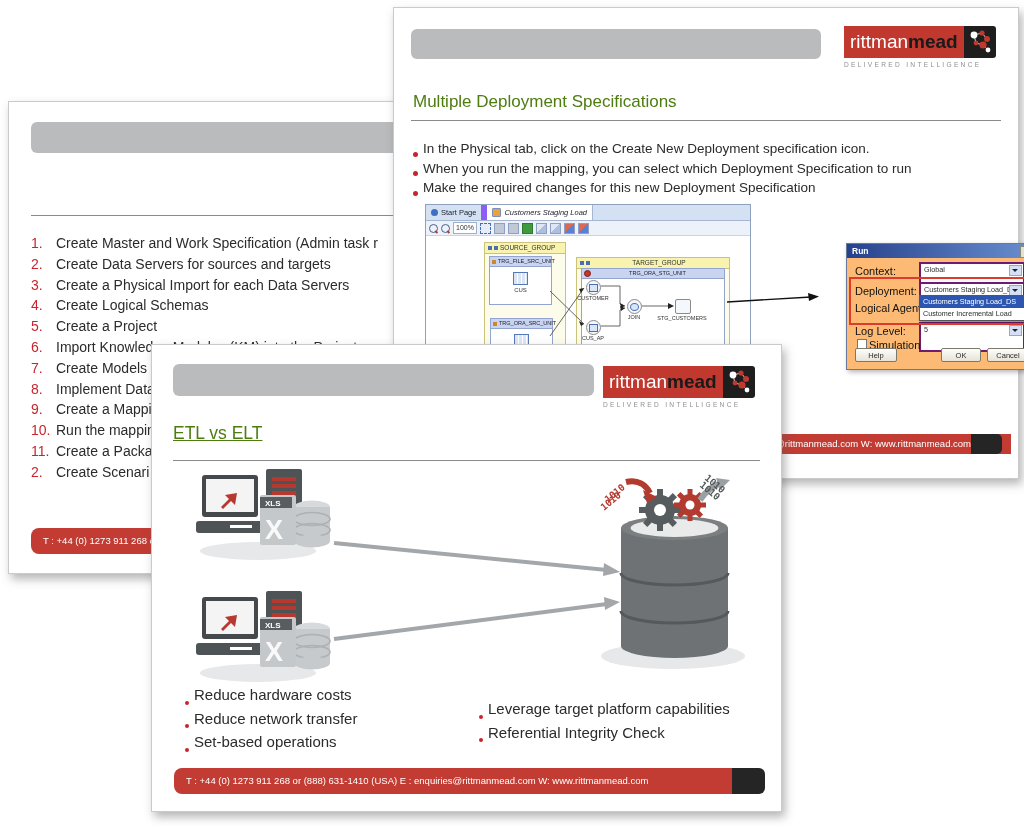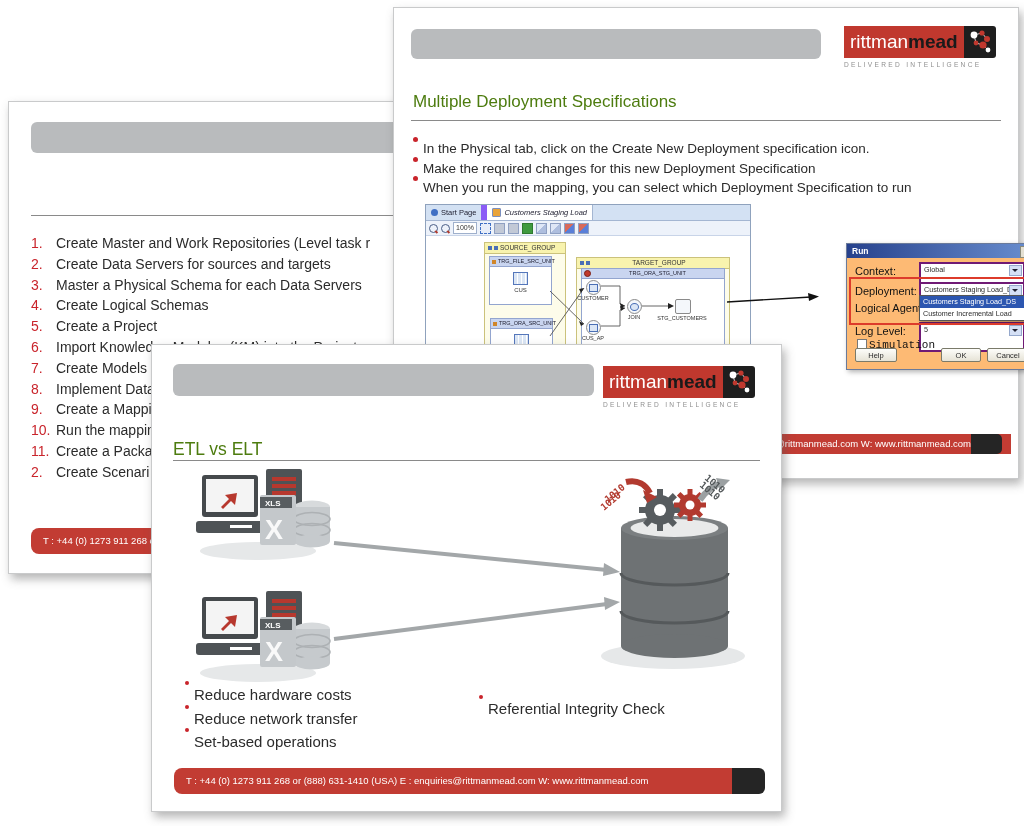--- a/index.html
+++ b/index.html
@@ -13,21 +13,21 @@
   
   .logo{position:absolute;}
   .logo-row{display:flex;}
   .logo-red{background:#c0382e;color:#fff;font-size:19px;font-weight:normal;
             height:32px;line-height:32px;padding:0 6px;white-space:nowrap;}
   .logo-red b{color:#1a1a1a;font-weight:bold;}
   .logo-black{width:32px;height:32px;background:#1e1e1e;border-radius:0 3px 3px 0;}
   .tagline{margin-top:3px;font-size:6.6px;letter-spacing:2.3px;color:#8f8f8f;white-space:nowrap;}
   
   .blist{position:absolute;}
-  .bitem{display:flex;align-items:flex-start;white-space:nowrap;}
+  .bitem{display:flex;align-items:flex-end;white-space:nowrap;}
   .bdot{width:5px;height:5px;border-radius:50%;background:#c9242b;flex:0 0 5px;
         margin-right:5px;position:relative;top:-2px;}
   
   .steps{position:absolute;}
   .step{display:flex;white-space:nowrap;font-size:14px;line-height:20.8px;}
   .stepnum{color:#c9242b;width:25px;flex:0 0 25px;}
   
   .foot{position:absolute;background:#c23c33;color:#fff;white-space:nowrap;overflow:hidden;
         font-size:9.5px;}
   .footblk{position:absolute;background:#252525;}
@@ -91,29 +91,29 @@
 <body>
 
 <div id="canvas">
 
   <div class="slide" style="left:8px;top:101px;width:560px;height:471px;z-index:1;">
     <div class="bar" style="left:22px;top:20px;width:500px;height:31px;"></div>
     <div class="rule" style="left:22px;top:113px;width:516px;"></div>
     <div class="steps" style="left:22px;top:131px;">
       <div class="step">
           <span class="stepnum">1.</span>
-          <span>Create Master and Work Repositories (Level task r</span>
+          <span>Create Master and Work Specification (Admin task r</span>
         </div>
       <div class="step">
           <span class="stepnum">2.</span>
           <span>Create Data Servers for sources and targets</span>
         </div>
       <div class="step">
           <span class="stepnum">3.</span>
-          <span>Master a Physical Schema for each Data Servers</span>
+          <span>Create a Physical Import for each Data Servers</span>
         </div>
       <div class="step">
           <span class="stepnum">4.</span>
           <span>Create Logical Schemas</span>
         </div>
       <div class="step">
           <span class="stepnum">5.</span>
           <span>Create a Project</span>
         </div>
       <div class="step">
@@ -178,25 +178,25 @@
     <div class="stitle" style="left:19px;top:84px;font-size:17px;">Multiple Deployment Specifications</div>
     <div class="rule" style="left:17px;top:112px;width:590px;"></div>
 
     <div class="blist deploy-b" style="left:19px;top:131px;">
       <div class="bitem">
           <span class="bdot"></span>
           <span>In the Physical tab, click on the Create New Deployment specification icon.</span>
         </div>
       <div class="bitem">
           <span class="bdot"></span>
+          <span>When you run the mapping, you can select which Deployment Specification to run</span>
+        </div>
+      <div class="bitem">
+          <span class="bdot"></span>
           <span>Make the required changes for this new Deployment Specification</span>
-        </div>
-      <div class="bitem">
-          <span class="bdot"></span>
-          <span>When you run the mapping, you can select which Deployment Specification to run</span>
         </div>
     </div>
 
     <div class="shot" style="left:31px;top:196px;width:324px;height:145px;">
       <div class="tabs">
         <div class="tab">
             <span class="tico"></span>
             <span>Start Page</span>
           </div>
         <div class="tab active">
@@ -315,21 +315,21 @@
       <div class="list" style="left:72px;top:51px;width:106px;">
         <div class="opt selon">Customers Staging Load_DS</div>
         <div class="opt">Customer Incremental Load</div>
       </div>
       <div class="dlab" style="left:8px;top:81px;">Log Level:</div>
       <div class="sel" style="left:72px;top:78px;width:106px;">
         <span>5</span>
         <span class="dd"></span>
       </div>
       <span class="chk" style="left:10px;top:95px;"></span>
-      <div class="dlab" style="left:22px;top:95px;font-family:Liberation Mono, monospace;">Simulation</div>
+      <div class="dlab" style="left:22px;top:95px;">Simulation</div>
       <div class="xpbtn" style="left:8px;top:104px;width:42px;">Help</div>
       <div class="xpbtn" style="left:94px;top:104px;width:40px;">OK</div>
       <div class="xpbtn" style="left:140px;top:104px;width:42px;">Cancel</div>
       <div class="redbox" style="left:2px;top:33px;width:178px;height:44px;"></div>
     </div>
 
     <div class="foot" style="left:17px;top:426px;width:560px;height:20px;line-height:20px;text-align:right;padding-right:40px;border-radius:8px 0 0 8px;">T : +44 (0) 1273 911 268 or (888) 631-1410 (USA)   E : enquiries@rittmanmead.com   W: www.rittmanmead.com</div>
     <div class="footblk" style="left:577px;top:426px;width:31px;height:20px;border-radius:0 5px 5px 0;"></div>
   </div>
 
@@ -353,21 +353,21 @@
               <circle cx="23" cy="13" r="3" fill="#c0382e"></circle>
               <circle cx="12" cy="17" r="2.4" fill="#c0382e"></circle>
               <circle cx="19" cy="19" r="3.6" fill="#c0382e"></circle>
               <circle cx="24" cy="24" r="2.4" fill="#ffffff"></circle>
           </svg>
         </div>
       </div>
       <div class="tagline">DELIVERED INTELLIGENCE</div>
     </div>
 
-    <div class="stitle" style="left:21px;top:94px;">ETL vs ELT</div>
+    <div class="stitle" style="left:21px;top:78px;text-decoration:underline;">ETL vs ELT</div>
     <div class="rule" style="left:21px;top:115px;width:587px;"></div>
 
     <svg style="position:absolute;left:0;top:118px;" width="629" height="222" viewBox="0 0 629 222">
 
       <line x1="182" y1="80" x2="455" y2="107" stroke="#a3a7a9" stroke-width="4"></line>
       <polygon points="468,109 452,100 451,113" fill="#a3a7a9"></polygon>
       <line x1="182" y1="176" x2="455" y2="141" stroke="#a3a7a9" stroke-width="4"></line>
       <polygon points="468,139 452,134 453,147" fill="#a3a7a9"></polygon>
 
       <g transform="translate(44,6)">
@@ -476,20 +476,24 @@
           <span>Reduce network transfer</span>
         </div>
       <div class="bitem">
           <span class="bdot" style="width:4px;height:4px;flex-basis:4px;"></span>
           <span>Set-based operations</span>
         </div>
     </div>
     <div class="blist bigb" style="left:327px;top:352px;">
       <div class="bitem">
           <span class="bdot" style="width:4px;height:4px;flex-basis:4px;"></span>
+          <span>Leverage target platform capabilities</span>
+        </div>
+      <div class="bitem">
+          <span class="bdot" style="width:4px;height:4px;flex-basis:4px;"></span>
           <span>Referential Integrity Check</span>
         </div>
     </div>
 
     <div class="foot" style="left:22px;top:423px;width:558px;height:26px;line-height:26px;padding-left:12px;border-radius:8px 0 0 8px;">T : +44 (0) 1273 911 268 or (888) 631-1410 (USA)   E : enquiries@rittmanmead.com   W: www.rittmanmead.com</div>
     <div class="footblk" style="left:580px;top:423px;width:33px;height:26px;border-radius:0 6px 6px 0;"></div>
   </div>
 
 </div>
 

